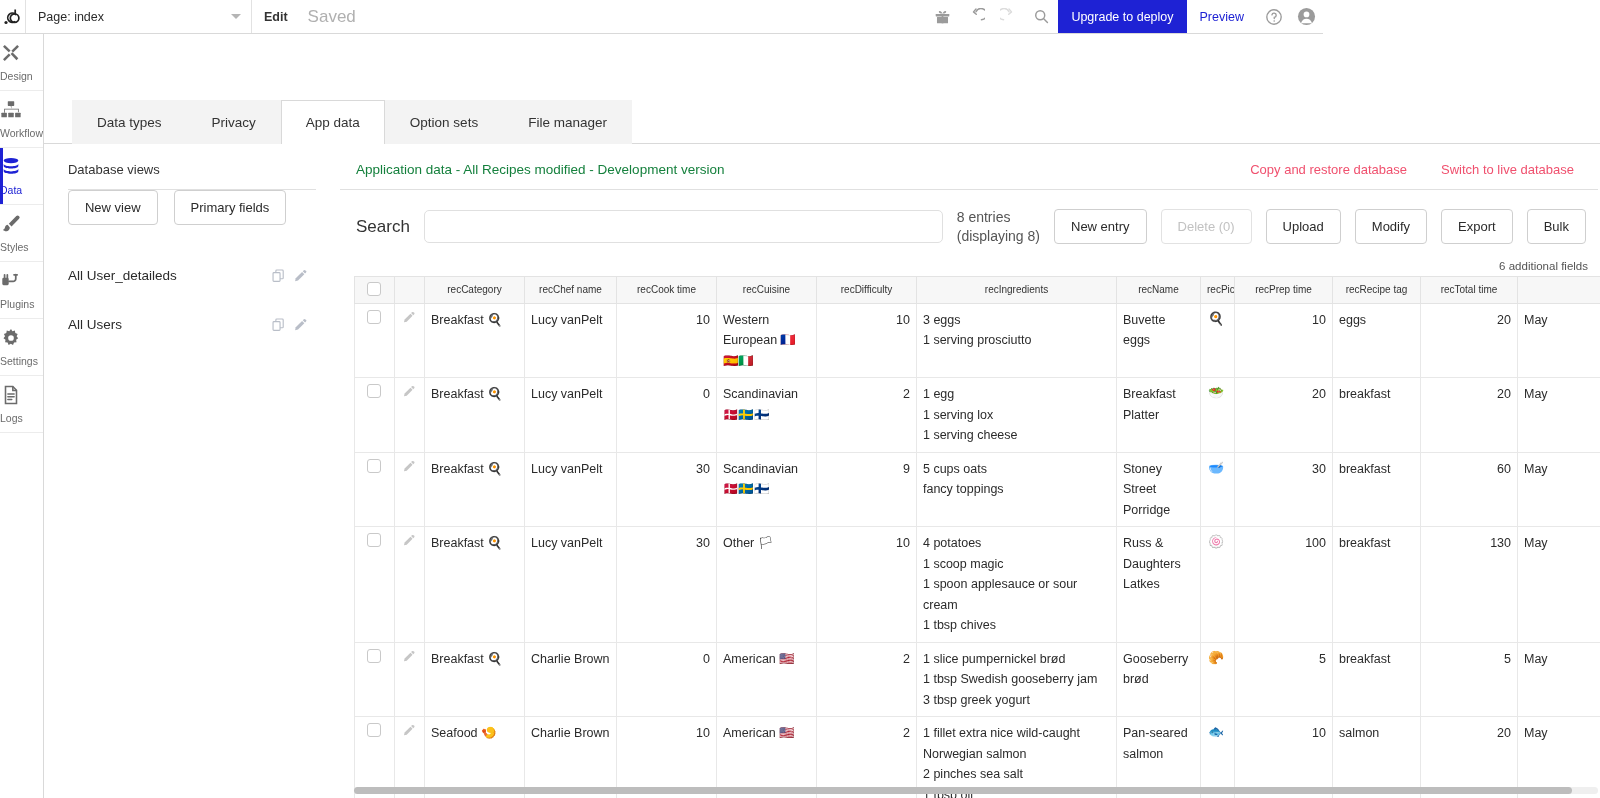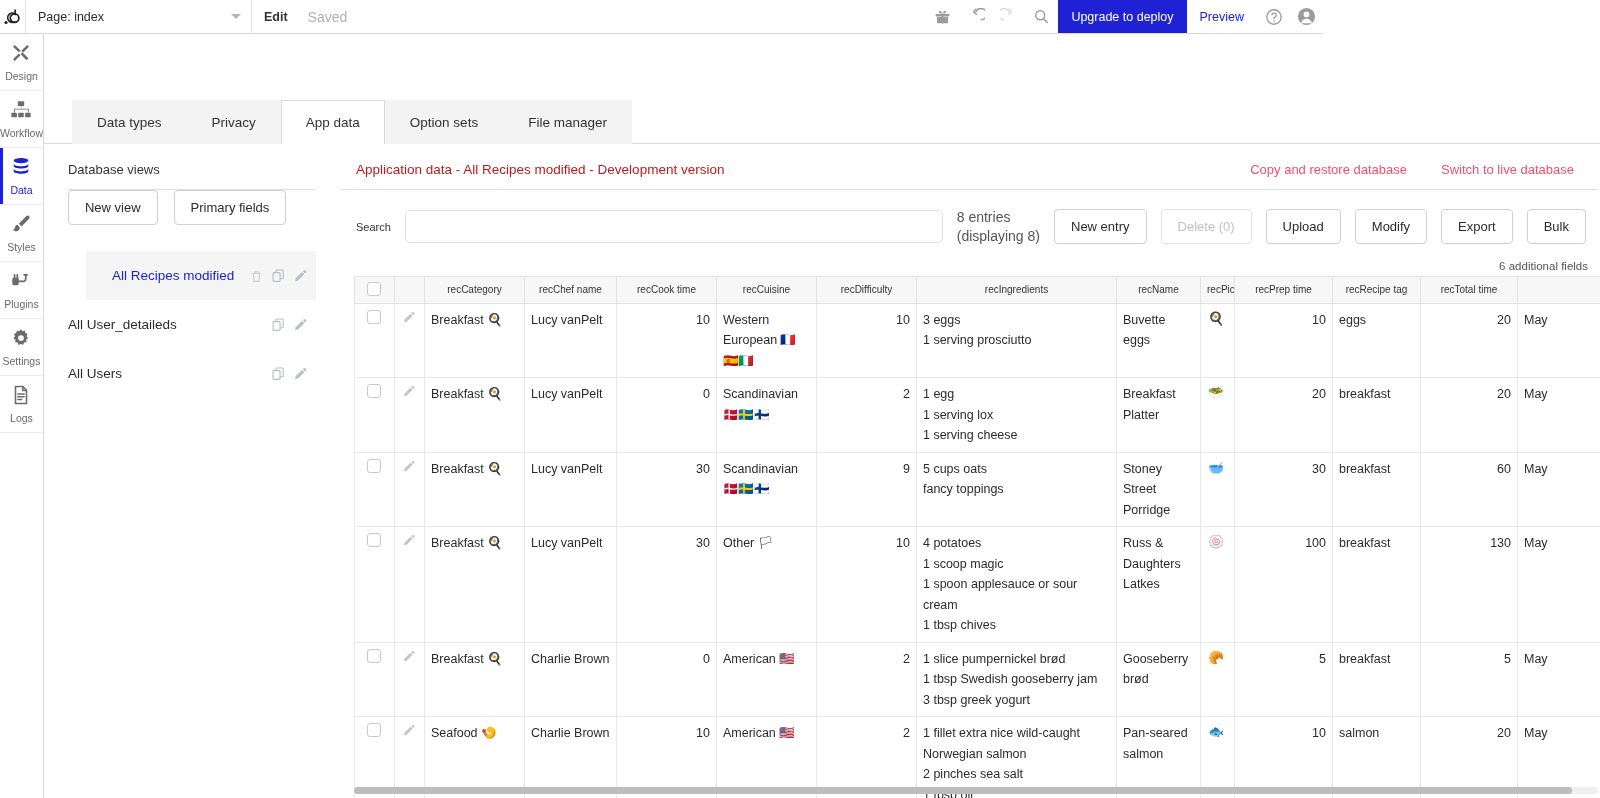--- a/index.html
+++ b/index.html
@@ -32,21 +32,21 @@
     position: absolute; right: 10px; width: 0; height: 0;
     border-left: 5px solid transparent; border-right: 5px solid transparent;
     border-top: 5px solid #b5b5b5;
   }
   .edit-btn {
     display: flex; align-items: center; padding: 0 12px;
     font-size: 12.5px; font-weight: 600; color: #333; cursor: pointer;
   }
   .saved-lbl {
     display: flex; align-items: center; padding: 2px 8px;
-    font-size: 14px; color: #b0b0b0;
+    font-size: 17px; color: #b0b0b0;
   }
   .topbar-spacer { flex: 1; }
   .tb-icon {
     width: 33px; display: flex; align-items: center; justify-content: center;
     cursor: pointer; color: #9b9b9b;
   }
   .tb-icon.disabled { color: #dcdcdc; }
   .upgrade-btn {
     background: #1e22d4; color: #fff; font-size: 12.5px;
     display: flex; align-items: center; padding: 0 13px; cursor: pointer;
@@ -57,21 +57,21 @@
   }
 
   
   .shell { display: flex; height: 764px; width: 1600px; }
   .rail {
     width: 60px; border-right: 1px solid #d9d9d9; background: #fff;
     display: flex; flex-direction: column;
   }
   .rail-item {
     height: 57px; display: flex; flex-direction: column;
-    align-items: center; justify-content: center; gap: 6px;
+    justify-content: center; gap: 6px;
     border-bottom: 1px solid #ececec; cursor: pointer;
     color: #6b6b6b; position: relative;
   }
   .rail-item .lbl { font-size: 10.5px; }
   .rail-item.active { color: #1e22d4; }
   .rail-item.active::before {
     content: ""; position: absolute; left: 0; top: 0; bottom: 0;
     width: 3px; background: #1e22d4;
   }
   .rail-icon { width: 22px; height: 22px; display:block; }
@@ -124,26 +124,26 @@
   }
   .vicon { width: 22px; text-align: center; color: #b9bec8; }
   .vicon svg { vertical-align: middle; }
 
   
   .appdata { flex: 1; padding: 18px 0 0 0; display:flex; flex-direction:column; min-width:0; }
   .appdata-head {
     display: flex; align-items: baseline; padding: 0 24px 12px 16px;
     border-bottom: 1px solid #e0e0e0; margin-right: 12px;
   }
-  .appdata-title { font-size: 13.5px; color: #b91c1c; }
+  .appdata-title { font-size: 13.5px; color: #15803d; }
   .appdata-head .gap { flex: 1; }
   .red-link { color: #f0506e; font-size: 13px; cursor: pointer; margin-left: 34px; }
 
   .toolbar { display: flex; align-items: center; gap: 14px; padding: 18px 24px 0 16px; }
-  .search-label { font-size: 11px; color: #333; }
+  .search-label { font-size: 17px; color: #333; }
   .search-input {
     flex: 1; height: 33px; border: 1px solid #e0e0e0; border-radius: 5px;
     padding: 0 10px; font-size: 13px; min-width: 60px;
     font-family: "Liberation Sans", sans-serif;
   }
   .entries {
     font-size: 14px; color: #555; line-height: 1.35;
     white-space: nowrap; min-width: 74px;
   }
 
@@ -347,42 +347,20 @@
 
         <div class="view-buttons">
           <button class="btn">New view</button>
           <button class="btn">Primary fields</button>
         </div>
 
 
         <div class="view-list">
 
 
-          <div class="view-row child">
-            <span class="name">All Recipes modified</span>
-            <span class="vicon">
-              <svg width="13" height="13" viewBox="0 0 16 16" fill="none" stroke="#c9cdd4" stroke-width="1.3">
-                <path d="M2.6 4h10.8"></path>
-                <path d="M4.2 4.2 4.9 14h6.2l.7-9.8"></path>
-                <path d="M6 4V2.3h4V4"></path>
-              </svg>
-            </span>
-            <span class="vicon">
-              <svg width="14" height="14" viewBox="0 0 16 16" fill="none" stroke="#b9bec8" stroke-width="1.3">
-                <rect x="1.2" y="4.2" width="8" height="10" rx="1"></rect>
-                <path d="M4.4 4.2V2.2a1 1 0 0 1 1-1h6.4a1 1 0 0 1 1 1v8a1 1 0 0 1-1 1h-2.6"></path>
-              </svg>
-            </span>
-            <span class="vicon">
-              <svg width="14" height="14" viewBox="0 0 16 16" fill="#b9bec8">
-                <path d="M12.9 1.6a1.4 1.4 0 0 0-2 0l-.9.9 2.6 2.6.9-.9a1.4 1.4 0 0 0-.6-2.6z"></path>
-                <path d="M9.2 3.3 2 10.5l-.8 3.4 3.4-.8 7.2-7.2z"></path>
-              </svg>
-            </span>
-          </div>
 
           <div class="view-row">
             <span class="name">All User_detaileds</span>
             <span class="vicon">
               <svg width="14" height="14" viewBox="0 0 16 16" fill="none" stroke="#b9bec8" stroke-width="1.3">
                 <rect x="1.2" y="4.2" width="8" height="10" rx="1"></rect>
                 <path d="M4.4 4.2V2.2a1 1 0 0 1 1-1h6.4a1 1 0 0 1 1 1v8a1 1 0 0 1-1 1h-2.6"></path>
               </svg>
             </span>
             <span class="vicon">

